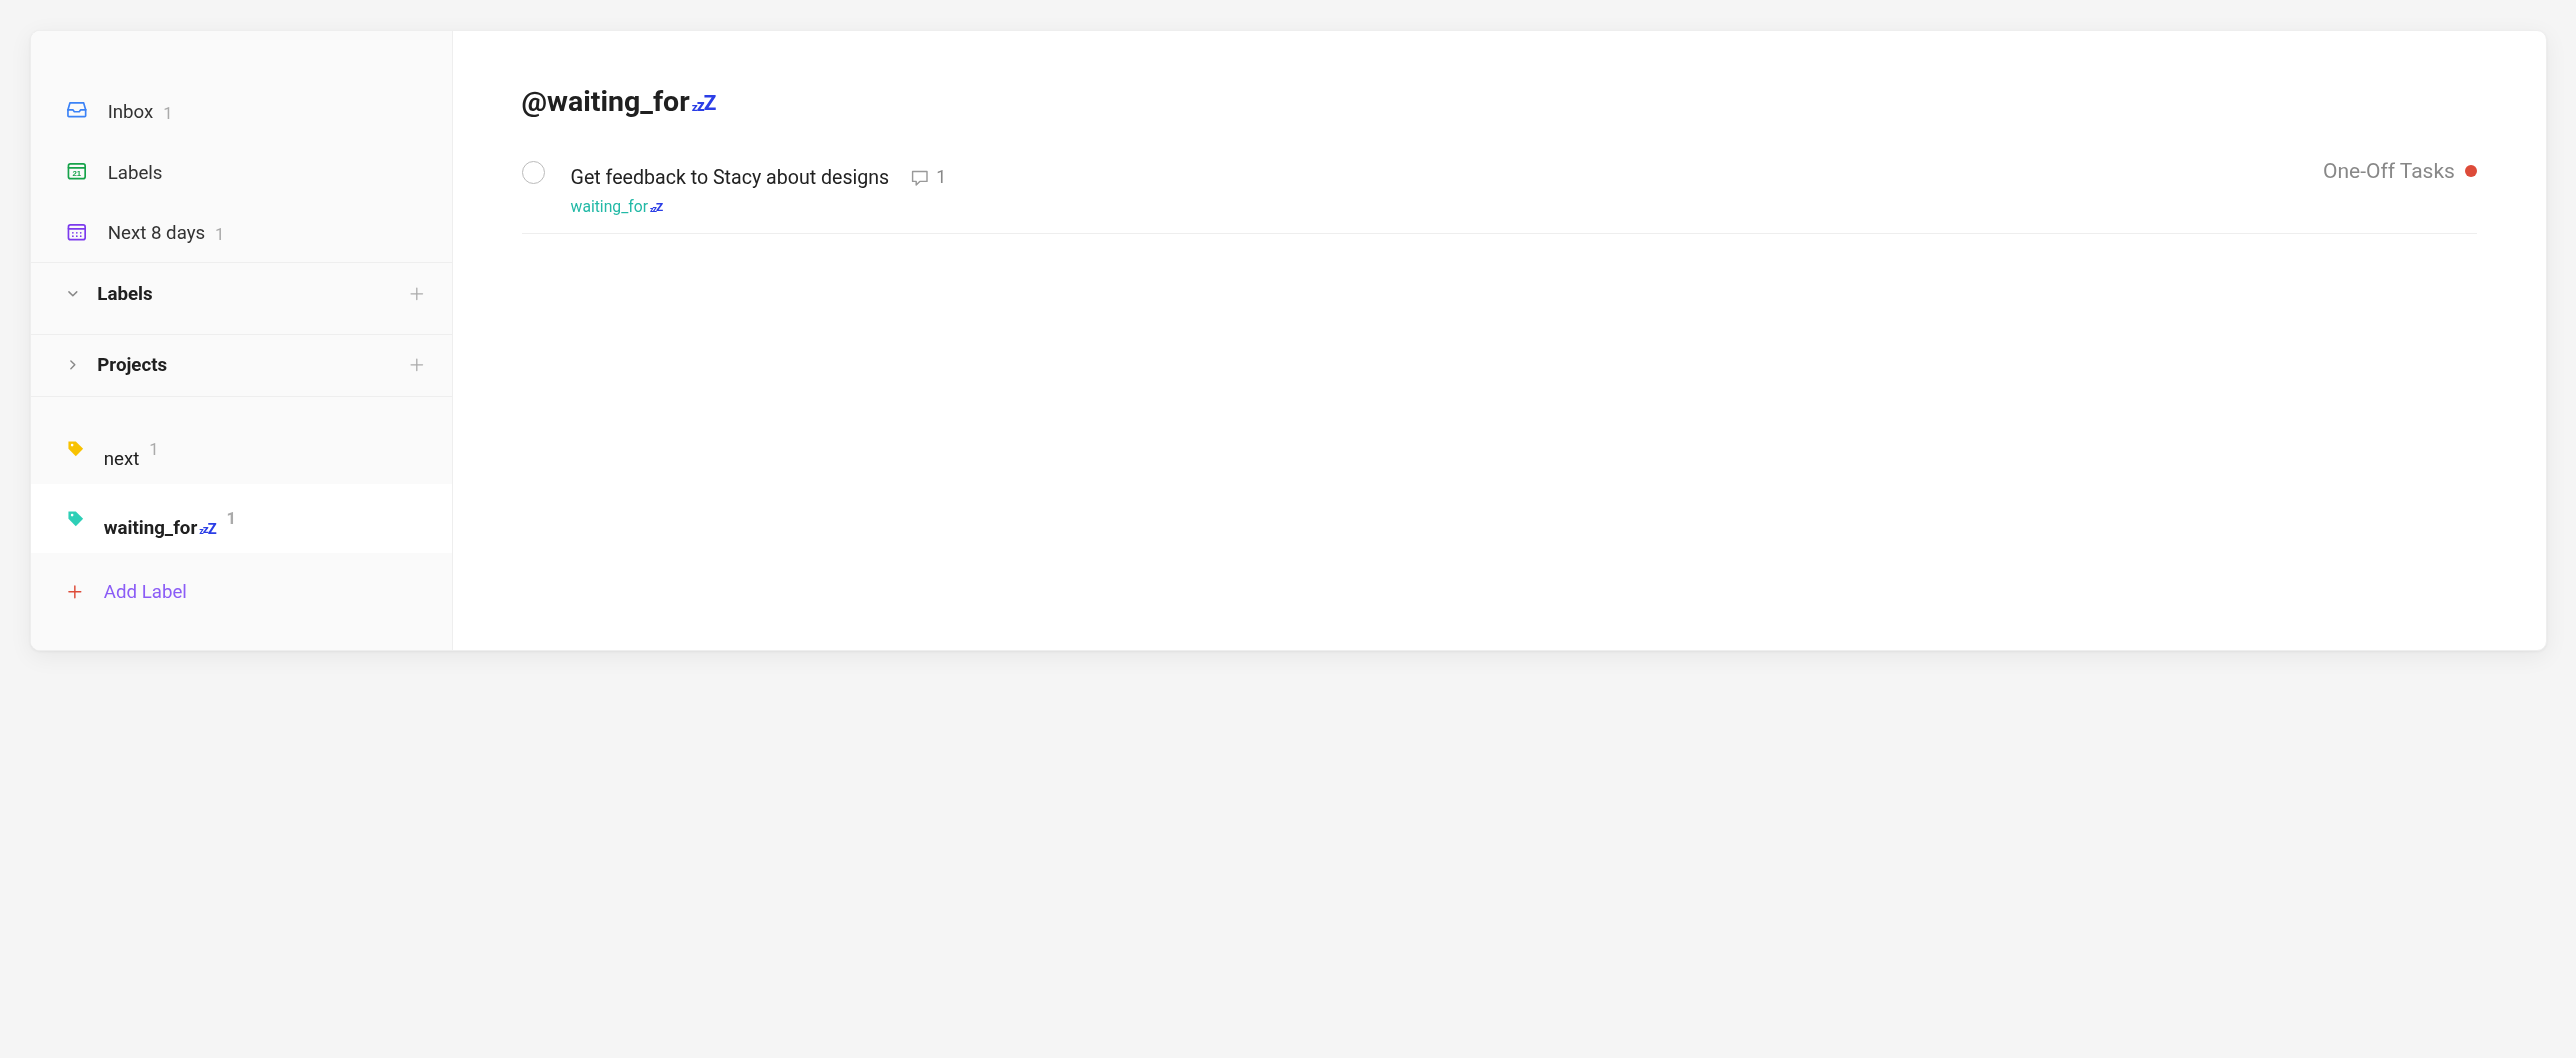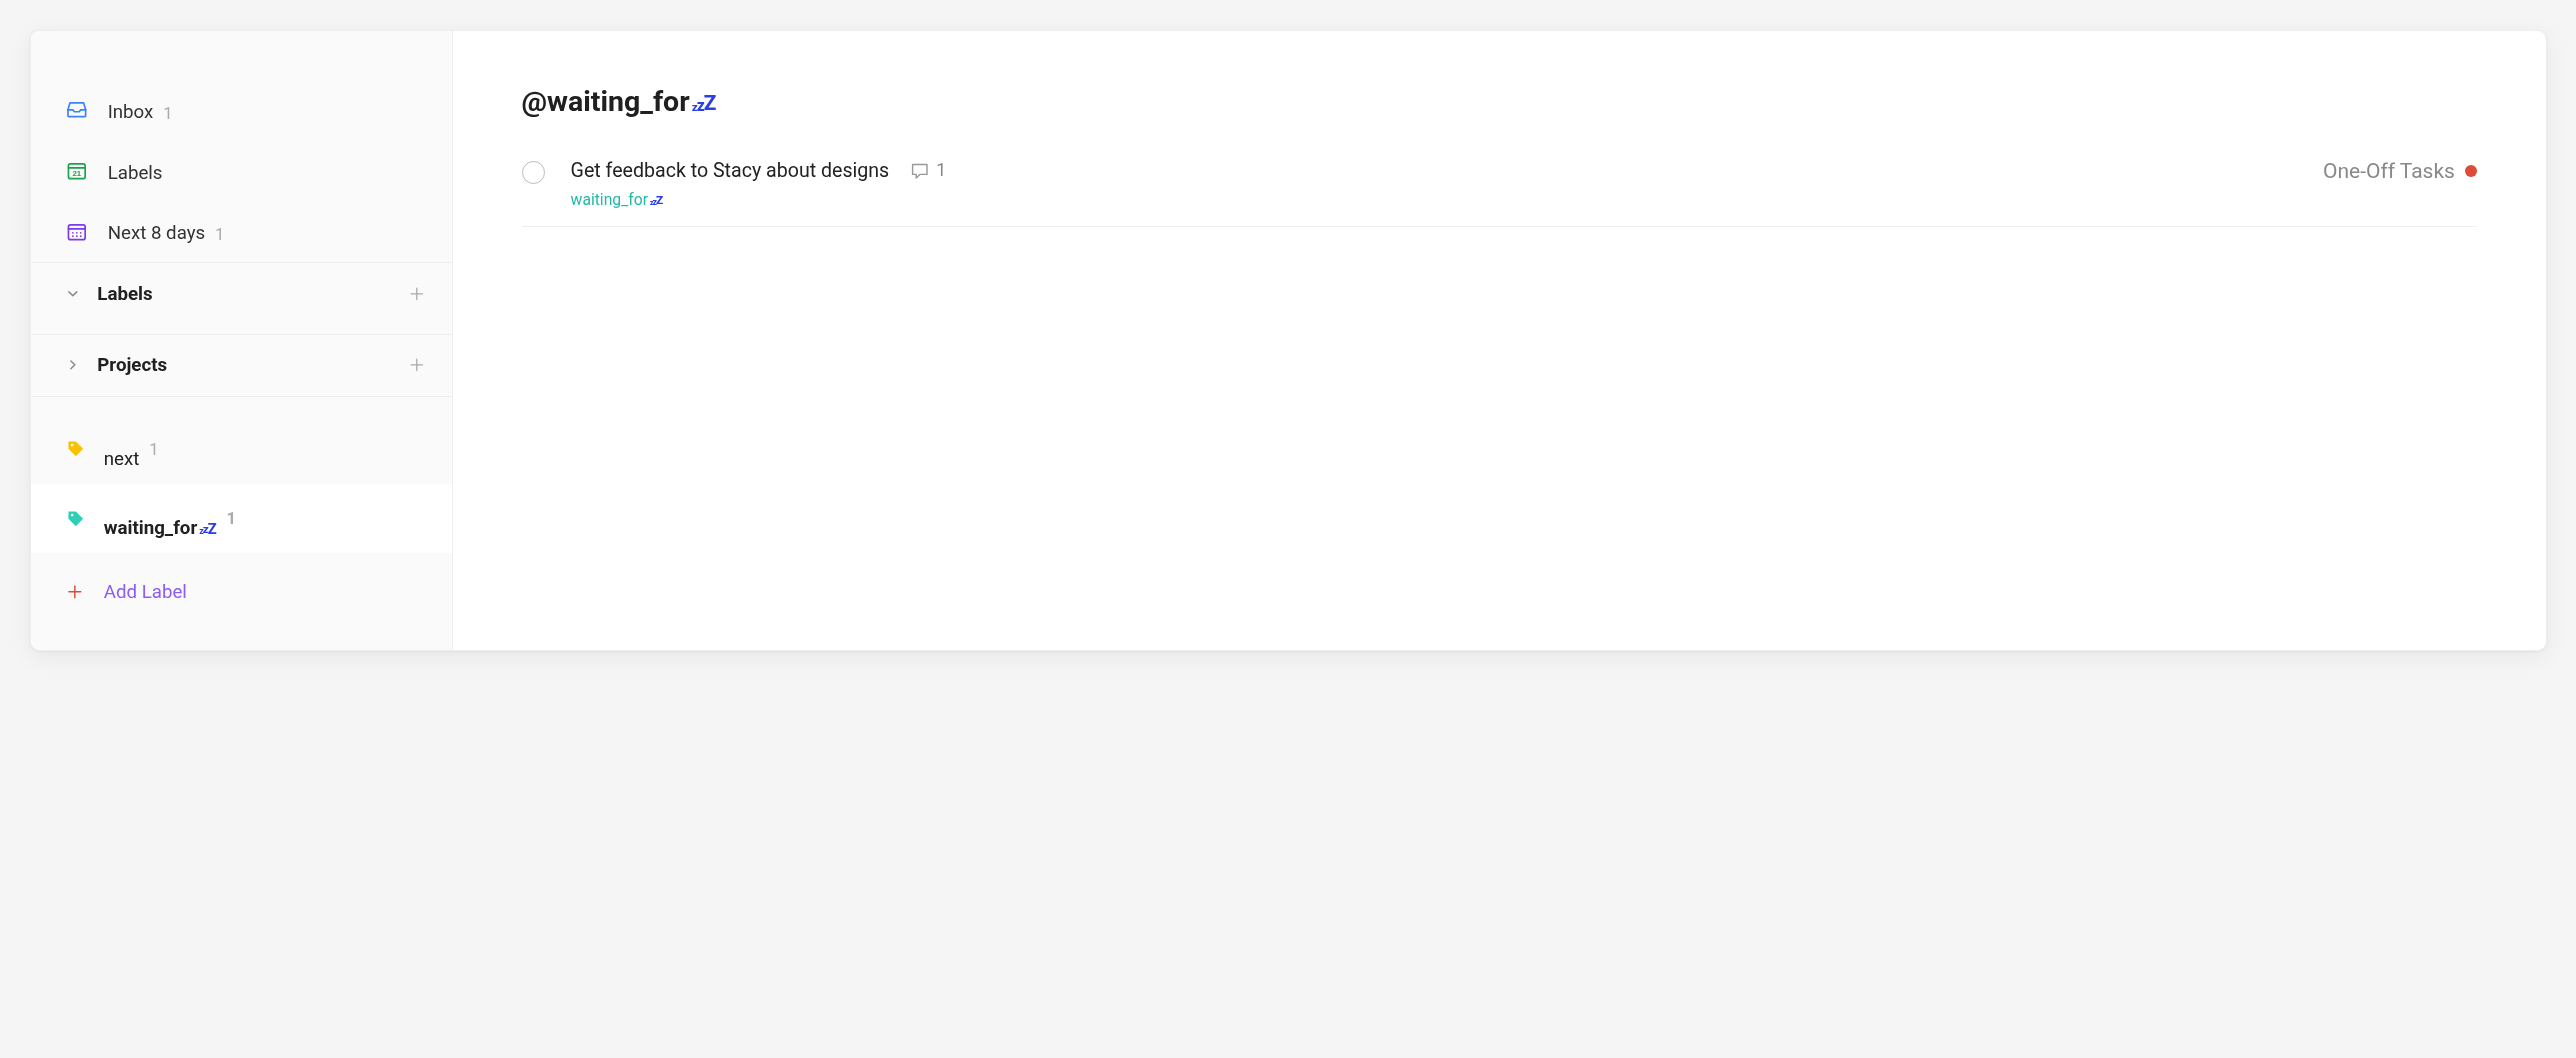--- a/index.html
+++ b/index.html
@@ -134,21 +134,21 @@
     .checkbox {
       width: 23.6px;
       height: 23.6px;
       border: 1.5px solid #bbb;
       border-radius: 50%;
       margin-right: 25.5px;
       margin-top: 2px;
       cursor: pointer;
       flex-shrink: 0;
     }
-    .task-body { flex: 1; }
+    .task-body { flex: 1; margin-top: 7px; }
     .task-title {
       font-size: 19.6px;
       color: #222;
       display: flex;
       align-items: center;
     }
     .comment-chip {
       display: inline-flex;
       align-items: center;
       margin-left: 19.6px;

